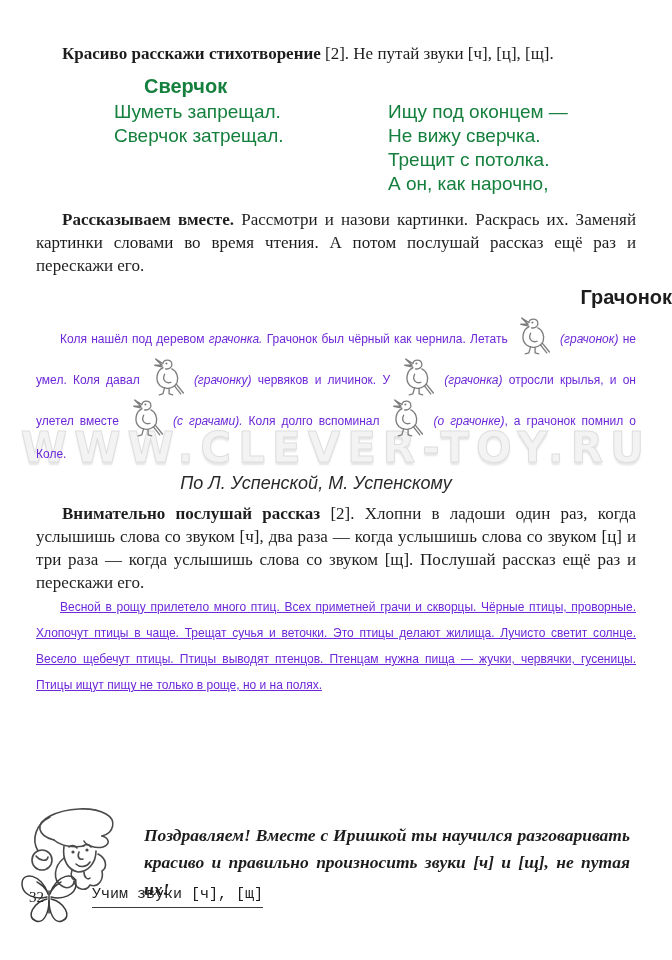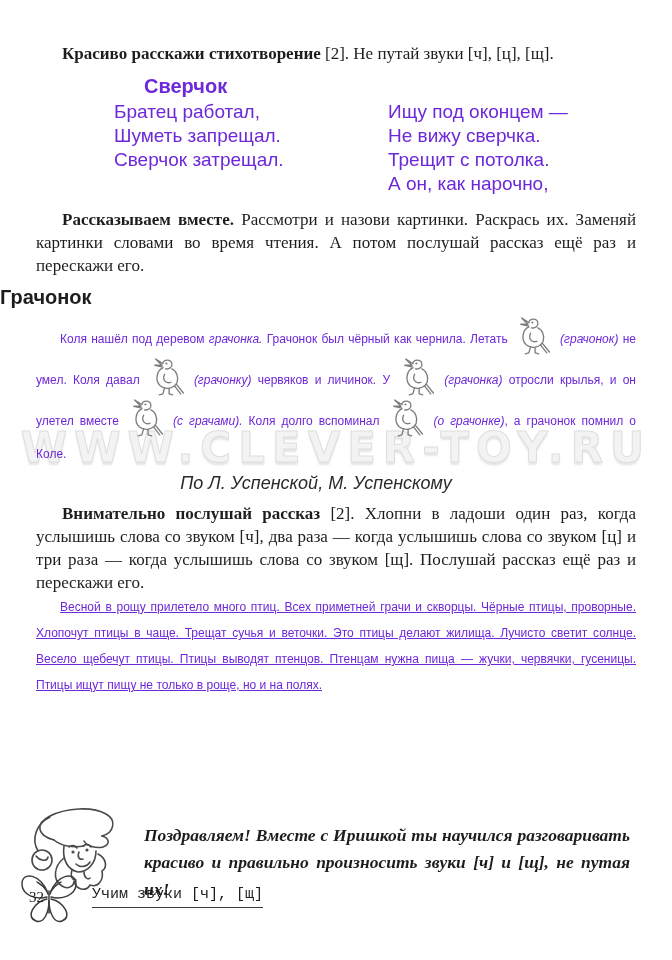--- a/index.html
+++ b/index.html
@@ -18,33 +18,33 @@
     font-family:"Liberation Serif","DejaVu Serif",serif;
     font-size:17px;line-height:23px;text-align:justify;
     margin:0 36px;text-indent:26px;
   }
   .serif-par .lead{font-weight:bold;}
 
   
   .poem{
     margin:9px 0 0 114px;
     font-family:"Liberation Sans","DejaVu Sans",sans-serif;
-    font-size:19px;line-height:24px;color:#6d28d9;
+    font-size:19px;line-height:24px;color:#15803d;
   }
   .poem-title{font-weight:bold;font-size:20px;margin:0 0 2px 30px;}
   .poem-cols{display:flex;}
   .poem-col-left{width:274px;flex:none;}
   .poem-col-right{flex:none;}
 
   .instr-2{margin-top:12px;}
   .instr-3{margin-top:8px;}
 
   .story-title{
     font-family:"Liberation Sans","DejaVu Sans",sans-serif;
-    font-size:20px;font-weight:bold;text-align:left;
+    font-size:20px;font-weight:bold;text-align:right;
     margin:9px 0 6px 0;
   }
   .sans-par{
     font-family:"Liberation Sans","DejaVu Sans",sans-serif;
     font-size:12px;margin:0 36px;text-indent:24px;text-align:justify;color:#6d28d9;
   }
   .story-1{line-height:33px;}
   .story-1 .it{font-style:italic;}
   .bird-svg{vertical-align:-12px;margin:0 7px;}
   .byline{
@@ -98,21 +98,20 @@
   <div class="watermark">WWW.CLEVER-TOY.RU</div>
 
   <div class="content">
 
     <p class="serif-par"><span class="lead">Красиво расскажи стихотворение</span><span> [2]. Не путай звуки [ч], [ц], [щ].</span></p>
 
     <div class="poem">
       <div class="poem-title">Сверчок</div>
       <div class="poem-cols">
         <div class="poem-col-left">
-          <div class="poem-line">Братец работал,</div>
           <div class="poem-line">Шуметь запрещал.</div>
           <div class="poem-line">Сверчок затрещал.</div>
         </div>
         <div class="poem-col-right">
           <div class="poem-line">Ищу под оконцем —</div>
           <div class="poem-line">Не вижу сверчка.</div>
           <div class="poem-line">Трещит с потолка.</div>
           <div class="poem-line">А он, как нарочно,</div>
         </div>
       </div>

